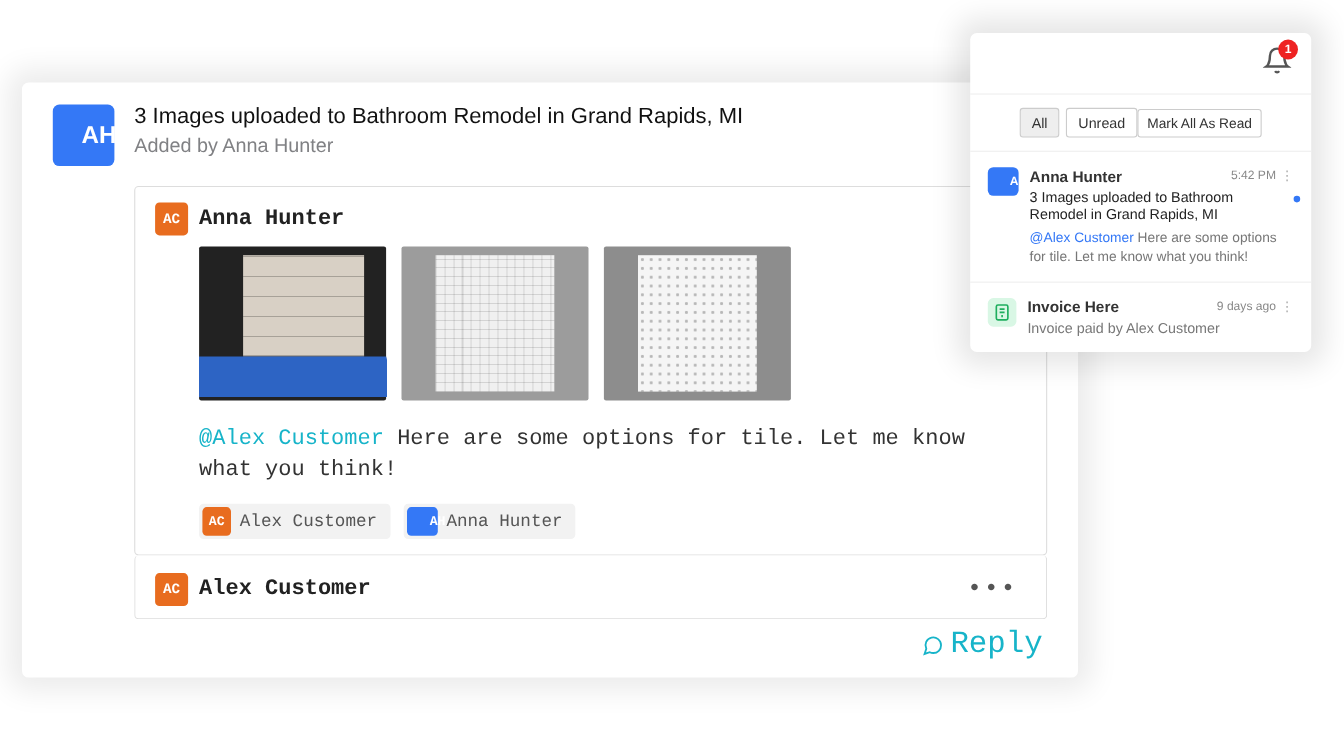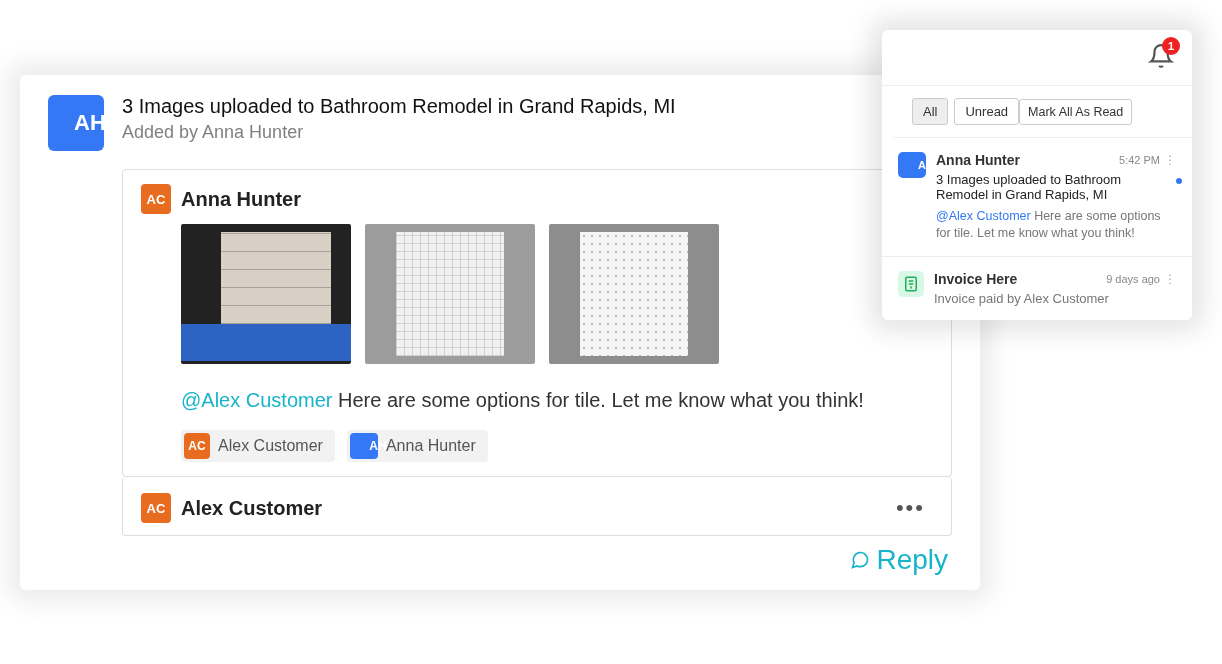--- a/index.html
+++ b/index.html
@@ -27,21 +27,21 @@
   .thread-header { display: flex; align-items: flex-start; }
   .thread-header .avatar-lg {
     width: 56px; height: 56px; border-radius: 6px; font-size: 22px;
     display: flex; align-items: center; justify-content: center;
     color: #fff; font-weight: 700; flex: 0 0 56px;
   }
   .thread-title-block { margin-left: 18px; }
   .thread-title { font-size: 20px; color: #111; }
   .thread-subtitle { color: #808184; font-size: 18px; margin-top: 4px; }
 
-  .thread-body { margin-left: 74px; margin-top: 18px; }
+  .thread-body { margin-left: 74px; margin-top: 18px; font-family: Liberation Mono, monospace; }
 
   .post-card {
     border: 1px solid #ddd;
     border-radius: 4px;
     background: #fff;
   }
   .post-card + .post-card { border-top: none; }
 
   .post-header { display: flex; align-items: center; justify-content: space-between; padding: 14px 18px 10px; }
   .post-author-row { display: flex; align-items: center; gap: 10px; }
@@ -104,21 +104,21 @@
     box-shadow: 0 0 25px 12px rgba(0,0,0,0.1);
   }
   .notif-topbar { height: 56px; display:flex; align-items:center; justify-content:flex-end; padding: 0 18px; border-bottom:1px solid #eee; }
   .bell-wrap { position:relative; cursor:pointer; }
   .bell-wrap svg { width:26px; height:26px; stroke:#555; }
   .bell-badge { position:absolute; top:-6px; right:-6px; width:18px; height:18px; border-radius:50%; background:#e22; color:#fff; font-size:11px; font-weight:700; display:flex; align-items:center; justify-content:center; }
 
   .notif-title-row { padding: 10px 18px; border-bottom:1px solid #eee; }
   .notif-title { color:#f56a00; font-weight:700; font-size:15px; letter-spacing:0.4px; }
 
-  .notif-filter-row { padding: 12px 18px; display:flex; align-items:center; justify-content:flex-start; border-bottom:1px solid #eee;margin-left:12px; }
+  .notif-filter-row { padding: 12px 18px; display:flex; align-items:center; justify-content:center; border-bottom:1px solid #eee; }
   .filter-group { display:flex; gap:6px; }
   .filter-btn {
     border:1px solid #ccc; background:#fff; color:#333; font-size:13px;
     padding: 5px 10px; border-radius:3px; cursor:pointer;
   }
   .filter-btn.selected { background:#eee; }
   .mark-read-btn { border:1px solid #ccc; background:#fff; color:#333; font-size:12.5px; padding:5px 8px; border-radius:3px; cursor:pointer; }
 
   .notif-item { padding: 14px 16px 14px 16px; border-bottom:1px solid #eee; display:flex; gap:10px; }
   .notif-item:last-child { border-bottom:none; }

